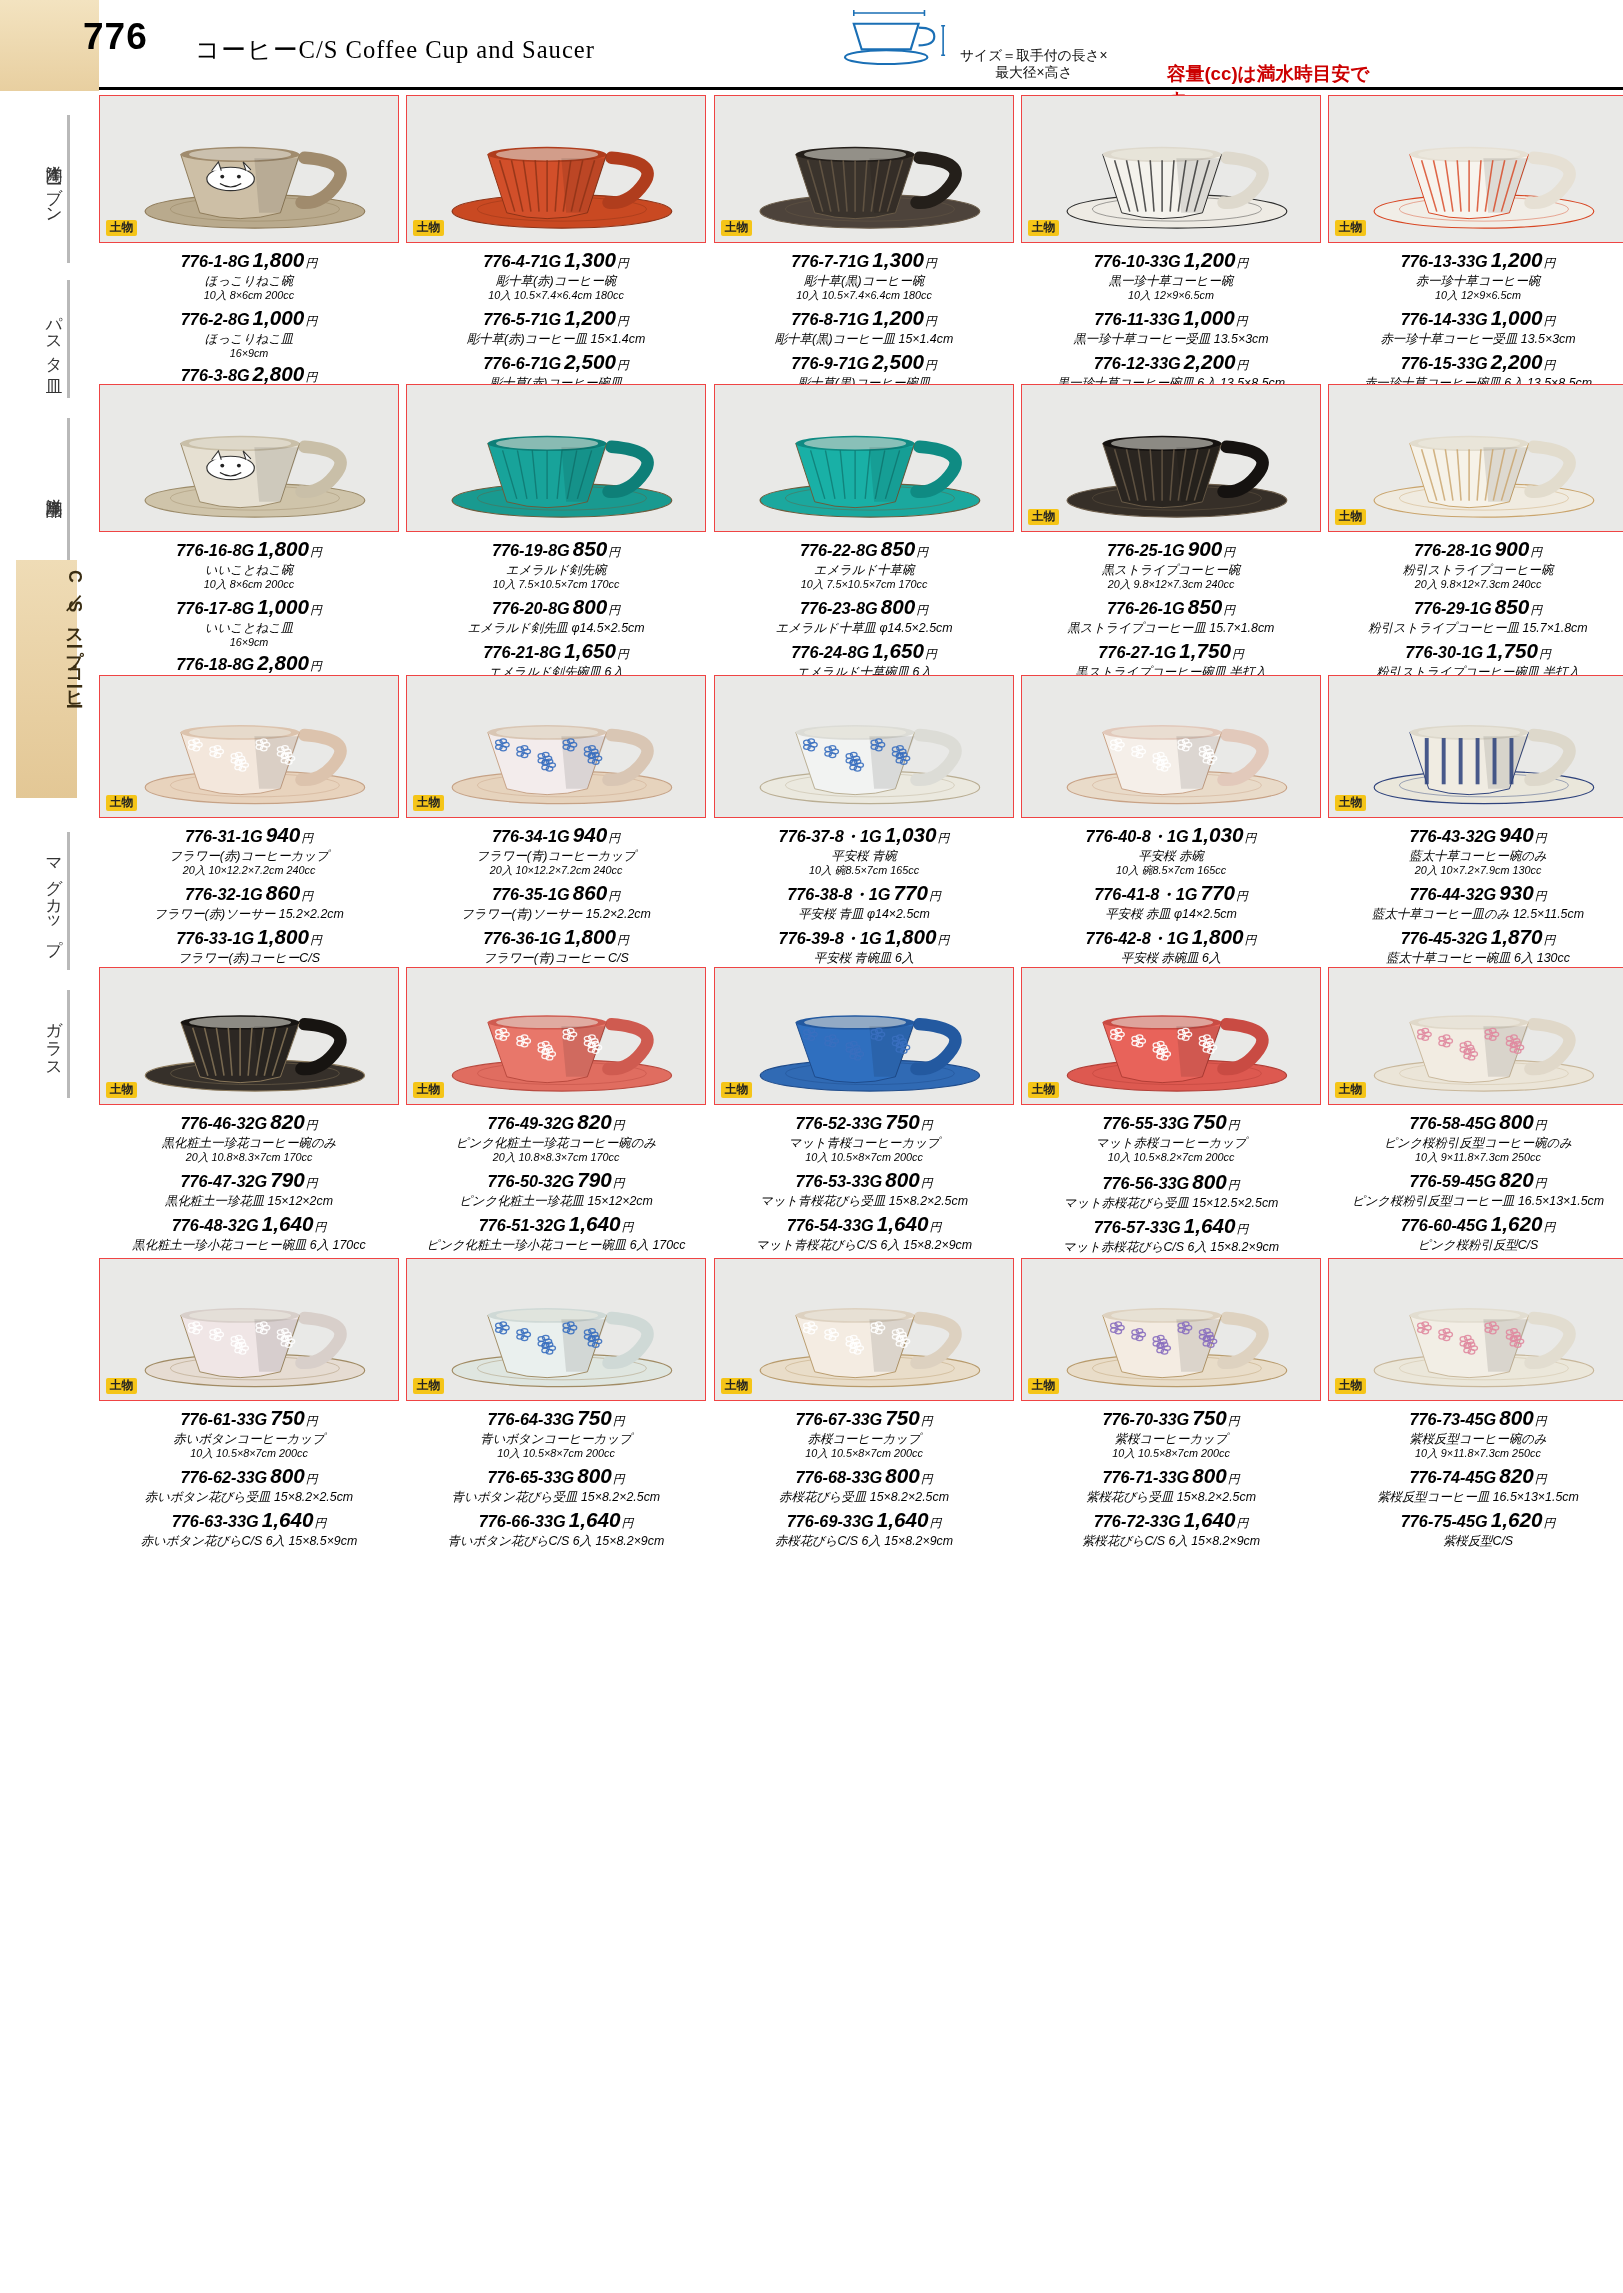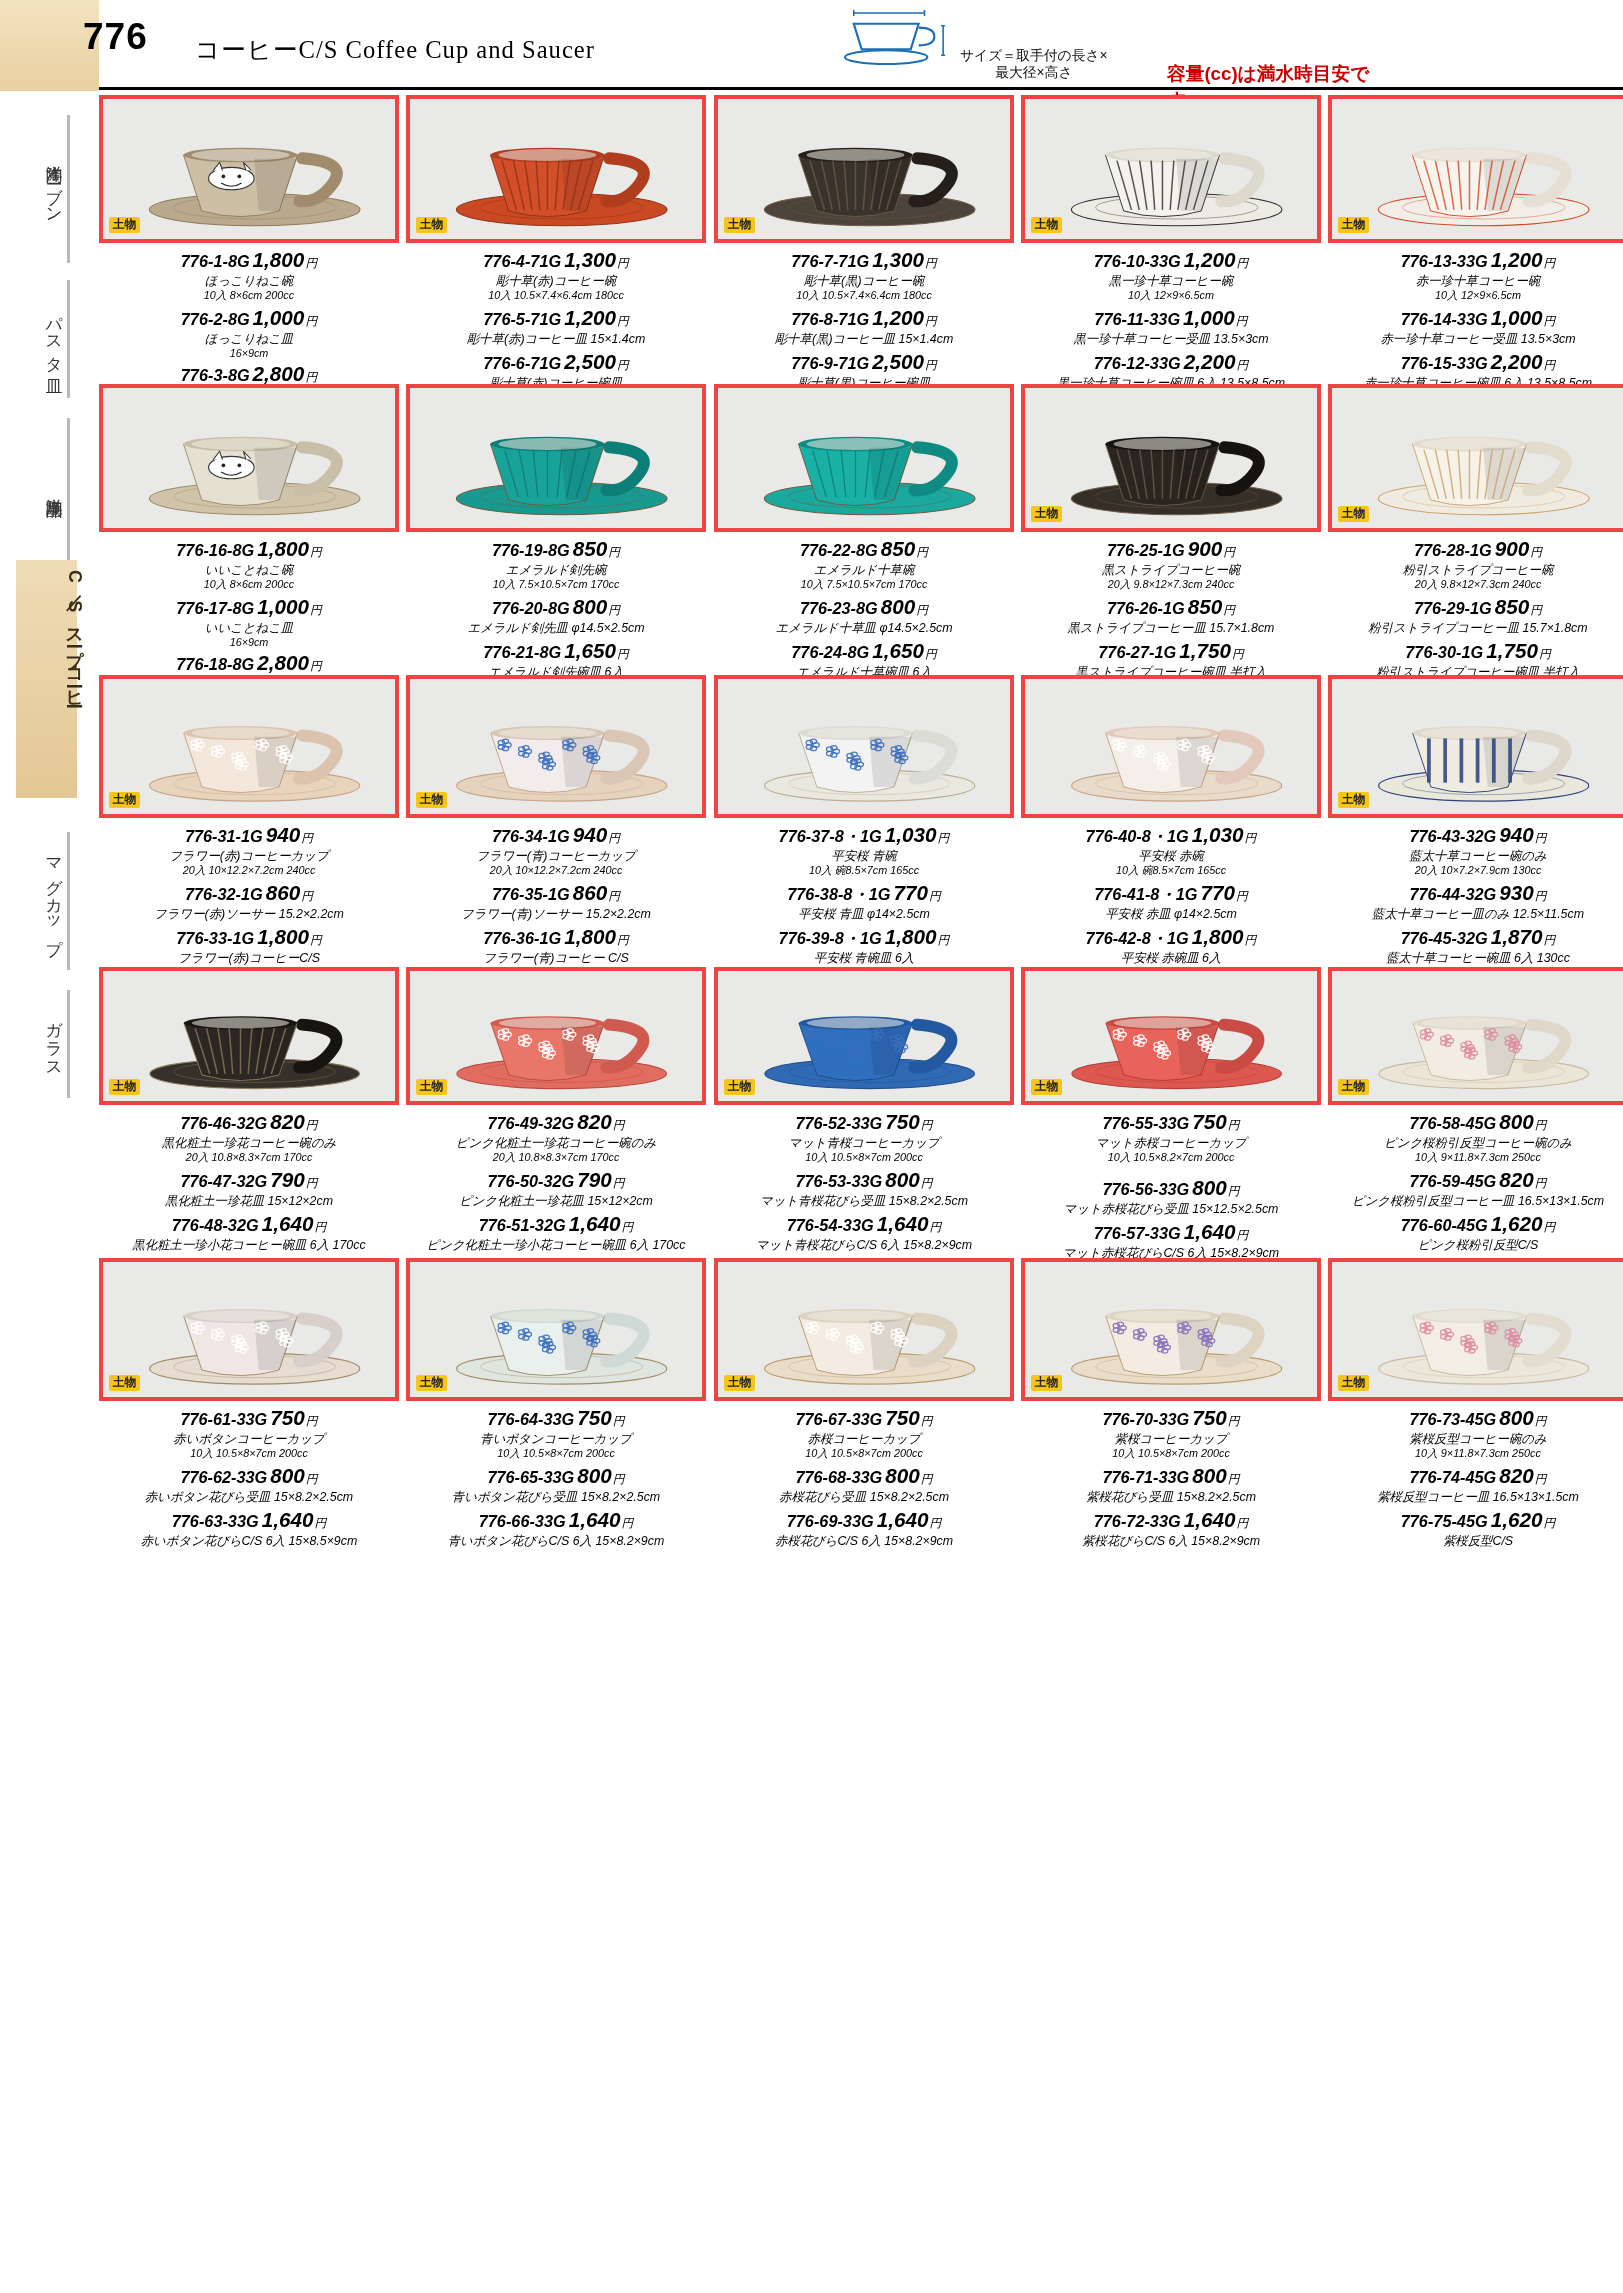--- a/index.html
+++ b/index.html
@@ -20,21 +20,21 @@
   .side-tab{position:absolute;left:0;width:39px;text-align:center;font-size:16.7px;line-height:1.12;letter-spacing:1px;color:#333;
             writing-mode:vertical-rl;}
   .side-tab .bar{position:absolute;left:43px;top:3.9px;width:3px;background:#b9b9b9;}
   #side-active{position:absolute;left:-7.9px;top:461px;width:61px;height:238px;background:linear-gradient(180deg,#efdcb6,#e3c795);}
   #side-active-label{position:absolute;left:0px;top:471px;width:61px;text-align:center;font-size:17.7px;line-height:1.15;color:#3a2d12;writing-mode:vertical-rl;font-weight:bold;}
 
   
   #grid{position:absolute;left:99px;top:95px;width:1525px;}
   .row{position:relative;width:1525px;}
   .cell{position:absolute;top:0;width:300px;}
-  .photo{position:relative;width:300px;background:#e9e9e7;border:4px solid #ef4444;box-sizing:border-box;overflow:hidden;}
+  .photo{position:relative;width:300px;background:#e9e9e7;border:1px solid #ef4444;box-sizing:border-box;overflow:hidden;}
   .tag-tsuchi{position:absolute;left:5.9px;bottom:5.9px;background:#f5c518;color:#222;font-size:11.8px;font-weight:bold;padding:2px 3.9px;border-radius:2px;line-height:1;}
   .caption{padding-top:4.9px;text-align:center;font-style:italic;}
   .line{line-height:1.16;}
   .code{font-size:16.3px;font-weight:bold;letter-spacing:0px;}
   .price{font-size:20.7px;font-weight:bold;margin-left:3px;}
   .yen{font-size:11.8px;font-weight:normal;margin-left:1px;}
   .desc{font-size:12.4px;line-height:1.3;margin-top:1px;margin-bottom:3px;}
   .dim{font-size:10.8px;}
 
   
@@ -843,21 +843,21 @@
             <ellipse cx="193.38606797749978" cy="85.5642260651806" rx="3.4" ry="2.4" fill="none" stroke="#ffffff" stroke-width="1.3" opacity="0.9"></ellipse>
             <ellipse cx="188.91393202250018" cy="84.11114100916988" rx="3.4" ry="2.4" fill="none" stroke="#ffffff" stroke-width="1.3" opacity="0.9"></ellipse>
             <ellipse cx="188.91393202250018" cy="79.4088589908301" rx="3.4" ry="2.4" fill="none" stroke="#ffffff" stroke-width="1.3" opacity="0.9"></ellipse>
             <ellipse cx="193.38606797749978" cy="77.95577393481938" rx="3.4" ry="2.4" fill="none" stroke="#ffffff" stroke-width="1.3" opacity="0.9"></ellipse>
           </svg>
           <div class="tag-tsuchi">土物</div>
         </div>
         <div class="caption">
           <div class="line"><span class="code">776-55-33G</span><span class="price">750</span><span class="yen">円</span></div>
           <div class="desc">マット赤桜コーヒーカップ</div>
-          <div class="dim" style="margin-top: -3px; margin-bottom: 11px;">10入 10.5×8.2×7cm 200cc</div>
+          <div class="dim" style="margin-top: -3px; margin-bottom: 5px;">10入 10.5×8.2×7cm 200cc</div>
           <div class="line"><span class="code">776-56-33G</span><span class="price">800</span><span class="yen">円</span></div>
           <div class="desc">マット赤桜花びら受皿 15×12.5×2.5cm</div>
           <div class="line"><span class="code">776-57-33G</span><span class="price">1,640</span><span class="yen">円</span></div>
           <div class="desc">マット赤桜花びらC/S 6入 15×8.2×9cm</div>
         </div>
       </div>
       <div class="cell" style="left: 1229px;">
         <div class="photo" style="height: 138px;">
           <svg viewBox="0 0 305 140" class="scene">
             <ellipse cx="158.6" cy="110.6" rx="112.85" ry="16.1" fill="#ece5d8" stroke="#c8b79a" stroke-width="1.2" opacity="0.98"></ellipse>

